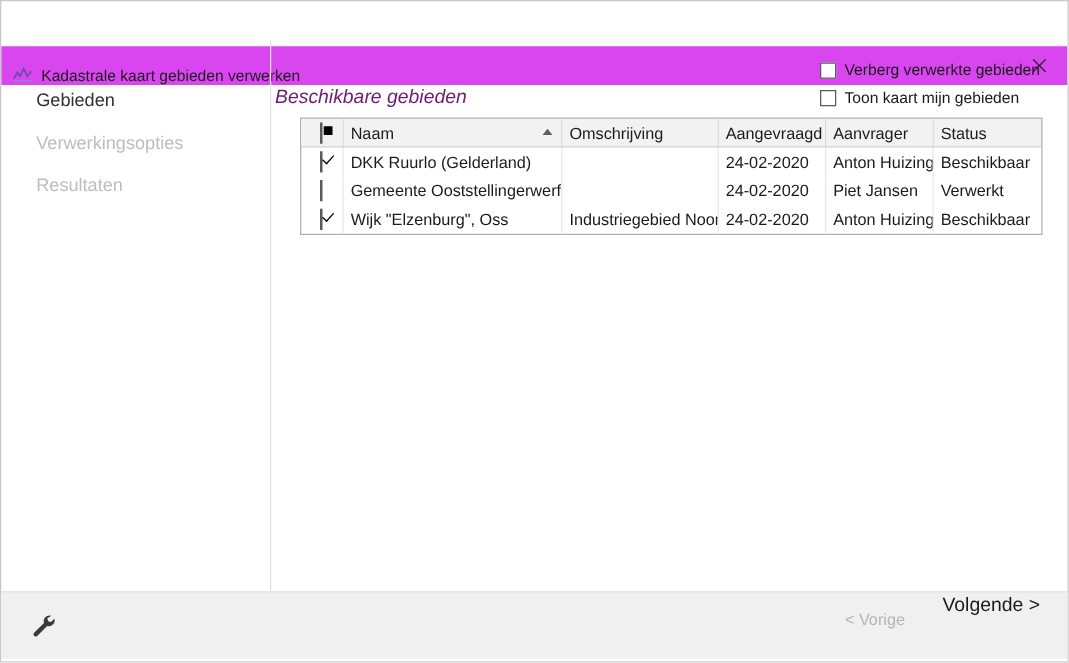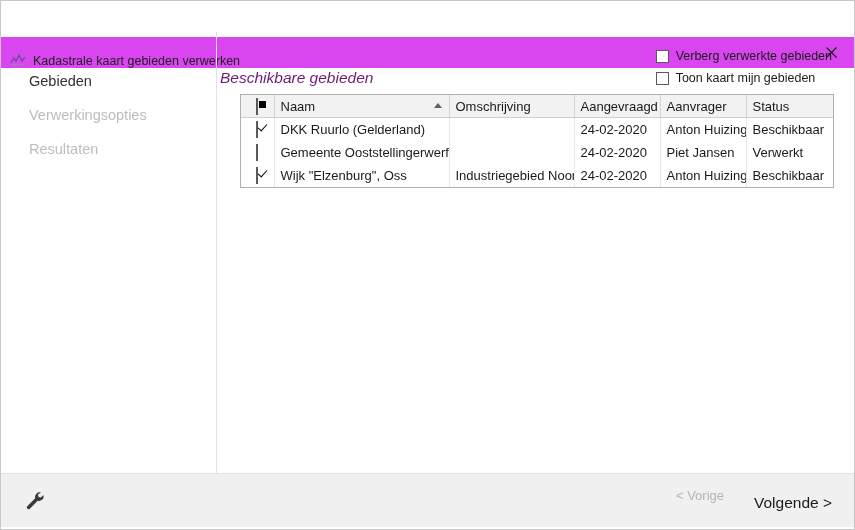--- a/index.html
+++ b/index.html
@@ -232,21 +232,21 @@
     right: 130px;
     top: 14px;
     font-size: 13px;
     color: #b4b4b4;
     cursor: default;
     white-space: nowrap;
   }
   .btn-next {
     position: absolute;
     right: 22px;
-    top: 20px;
+    top: 2px;
     font-size: 15.5px;
     color: #1a1a1a;
     cursor: default;
     white-space: nowrap;
   }
   .statusbar {
     position: absolute;
     left: 0;
     bottom: 0;
     width: 100%;

